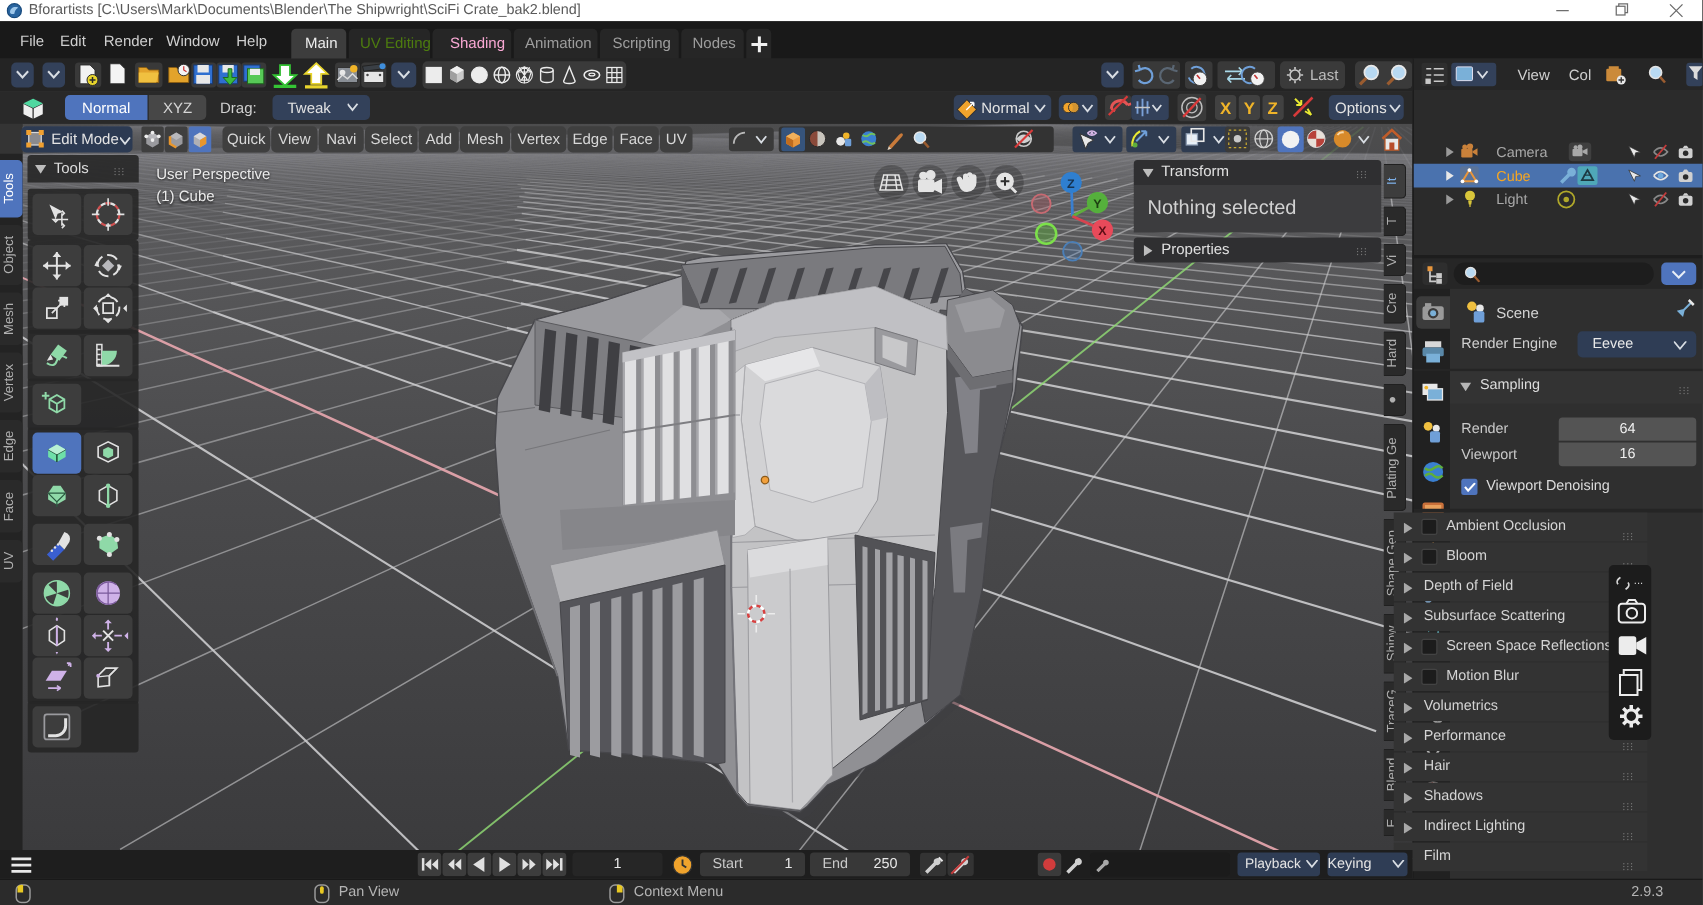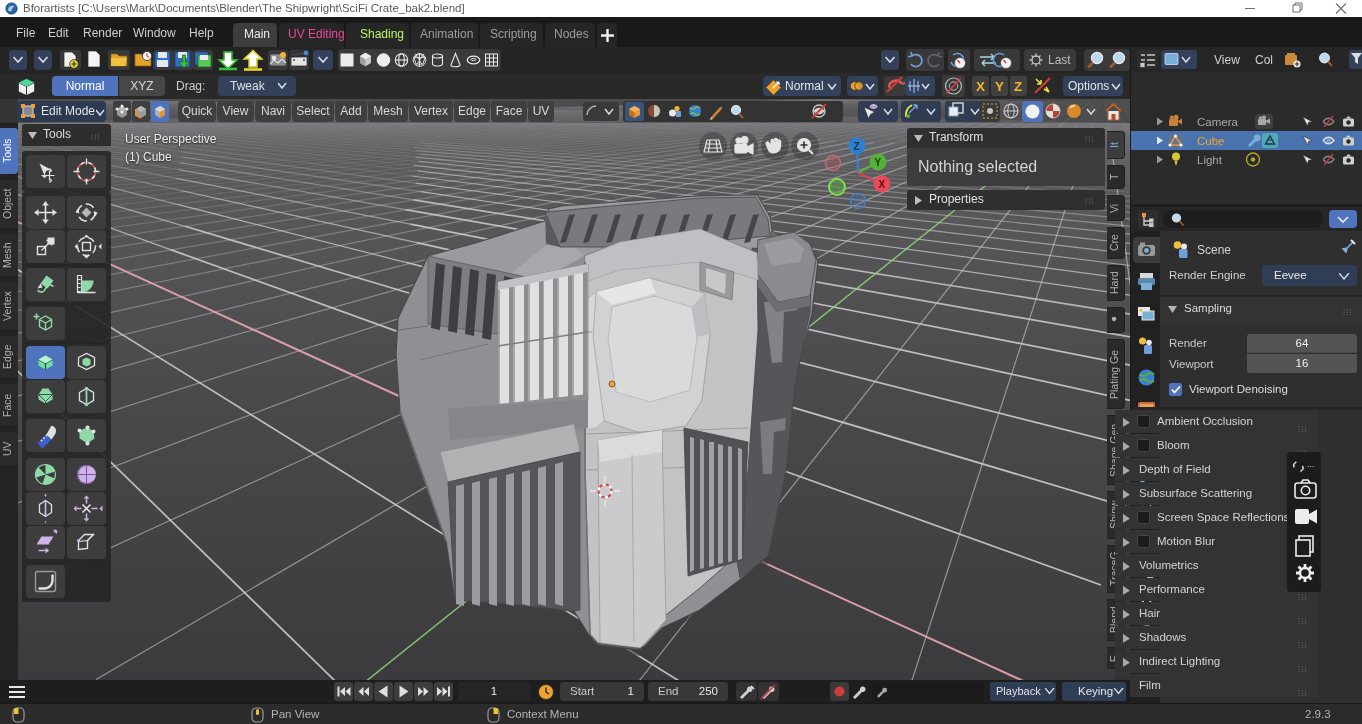--- a/index.html
+++ b/index.html
@@ -1131,22 +1131,22 @@
   <div class="mtxt" style="left:133px;top:9px">Window</div>
   <div class="mtxt" style="left:189px;top:9px">Help</div>
   <div class="abs" style="left:233px;top:6px;width:44px;height:24px;background:#3d3d3d;border-radius:4px 4px 0 0"></div>
   <div class="abs" style="left:279px;top:6px;width:65px;height:24px;background:#262626;border-radius:4px 4px 0 0"></div>
   <div class="abs" style="left:346px;top:6px;width:63px;height:24px;background:#262626;border-radius:4px 4px 0 0"></div>
   <div class="abs" style="left:411px;top:6px;width:67px;height:24px;background:#262626;border-radius:4px 4px 0 0"></div>
   <div class="abs" style="left:480px;top:6px;width:63px;height:24px;background:#262626;border-radius:4px 4px 0 0"></div>
   <div class="abs" style="left:545px;top:6px;width:50px;height:24px;background:#262626;border-radius:4px 4px 0 0"></div>
   <div class="abs" style="left:597px;top:6px;width:20px;height:24px;background:#262626;border-radius:4px 4px 0 0"></div>
   <div class="mtxt" style="left:244px;top:10px;color:#ededed">Main</div>
-  <div class="mtxt" style="left:288px;top:10px;color:#ec4899">UV Editing</div>
-  <div class="mtxt" style="left:360px;top:10px;color:#bef264">Shading</div>
+  <div class="mtxt" style="left:288px;top:10px;color:#4d7c0f">UV Editing</div>
+  <div class="mtxt" style="left:360px;top:10px;color:#f9a8d4">Shading</div>
   <div class="mtxt" style="left:420px;top:10px;color:#9e9e9e">Animation</div>
   <div class="mtxt" style="left:490px;top:10px;color:#9e9e9e">Scripting</div>
   <div class="mtxt" style="left:554px;top:10px;color:#9e9e9e">Nodes</div>
   <svg class="abs" style="left:601px;top:12px" width="13" height="13">
       <path d="M6.5 0 v13 M0 6.5 h13" stroke="#f0f0f0" stroke-width="2.4"></path>
     </svg>
 </div>
 
 <div class="abs" style="left:0;top:47px;width:1130px;height:26px;background:#242424">
   <div class="ddb" style="left:9px;top:3px;width:18px;height:20px"></div>
@@ -2133,21 +2133,21 @@
       </g>
   </svg>
   <div class="abs" style="left:872px;top:2px;width:112px;height:19px;background:#1b1b1b;border-radius:3px"></div>
   <svg class="abs" style="left:876px;top:5px" width="14" height="13">
       <path d="M1 11 l5.5-5.5 a2.3 2.3 0 1 1 1.8 1.8 l-5.5 5.5z" fill="#a8a8a8"></path>
     </svg>
   <div class="abs" style="left:990px;top:2px;width:66px;height:19px;background:#2f3d55;border-radius:3px;color:#e4e4e4;font-size:11px;line-height:19px;padding-left:6px">Playback</div>
   <svg class="abs" style="left:1045px;top:8px" width="10" height="7">
       <path d="M0 0 l4.5 5.5 L9 0" stroke="#d8dde3" stroke-width="1.4" fill="none"></path>
     </svg>
-  <div class="abs" style="left:1062px;top:2px;width:64px;height:19px;background:#2f3d55;border-radius:3px;color:#e4e4e4;font-size:11.5px;line-height:19px;padding-left:16px">Keying</div>
+  <div class="abs" style="left:1062px;top:2px;width:64px;height:19px;background:#2f3d55;border-radius:3px;color:#e4e4e4;font-size:11.5px;line-height:19px;padding-left:0">Keying</div>
   <svg class="abs" style="left:1114px;top:8px" width="10" height="7">
       <path d="M0 0 l4.5 5.5 L9 0" stroke="#d8dde3" stroke-width="1.4" fill="none"></path>
     </svg>
 </div>
 
 <div class="abs" style="left:0;top:703px;width:1362px;height:21px;background:#2b2b2b;border-top:1px solid #191919">
   <svg class="abs" style="left:12px;top:3px" width="13" height="16" viewBox="0 0 13 16">
     <rect x="1" y="1" width="11" height="14" rx="4" fill="none" stroke="#9a9a9a" stroke-width="1.2"></rect>
     <path d="M2 2.2 a4.5 4.5 0 0 1 4.5 -1.2 v6 h-4.5z" fill="#e8c822"></path>
   </svg>

